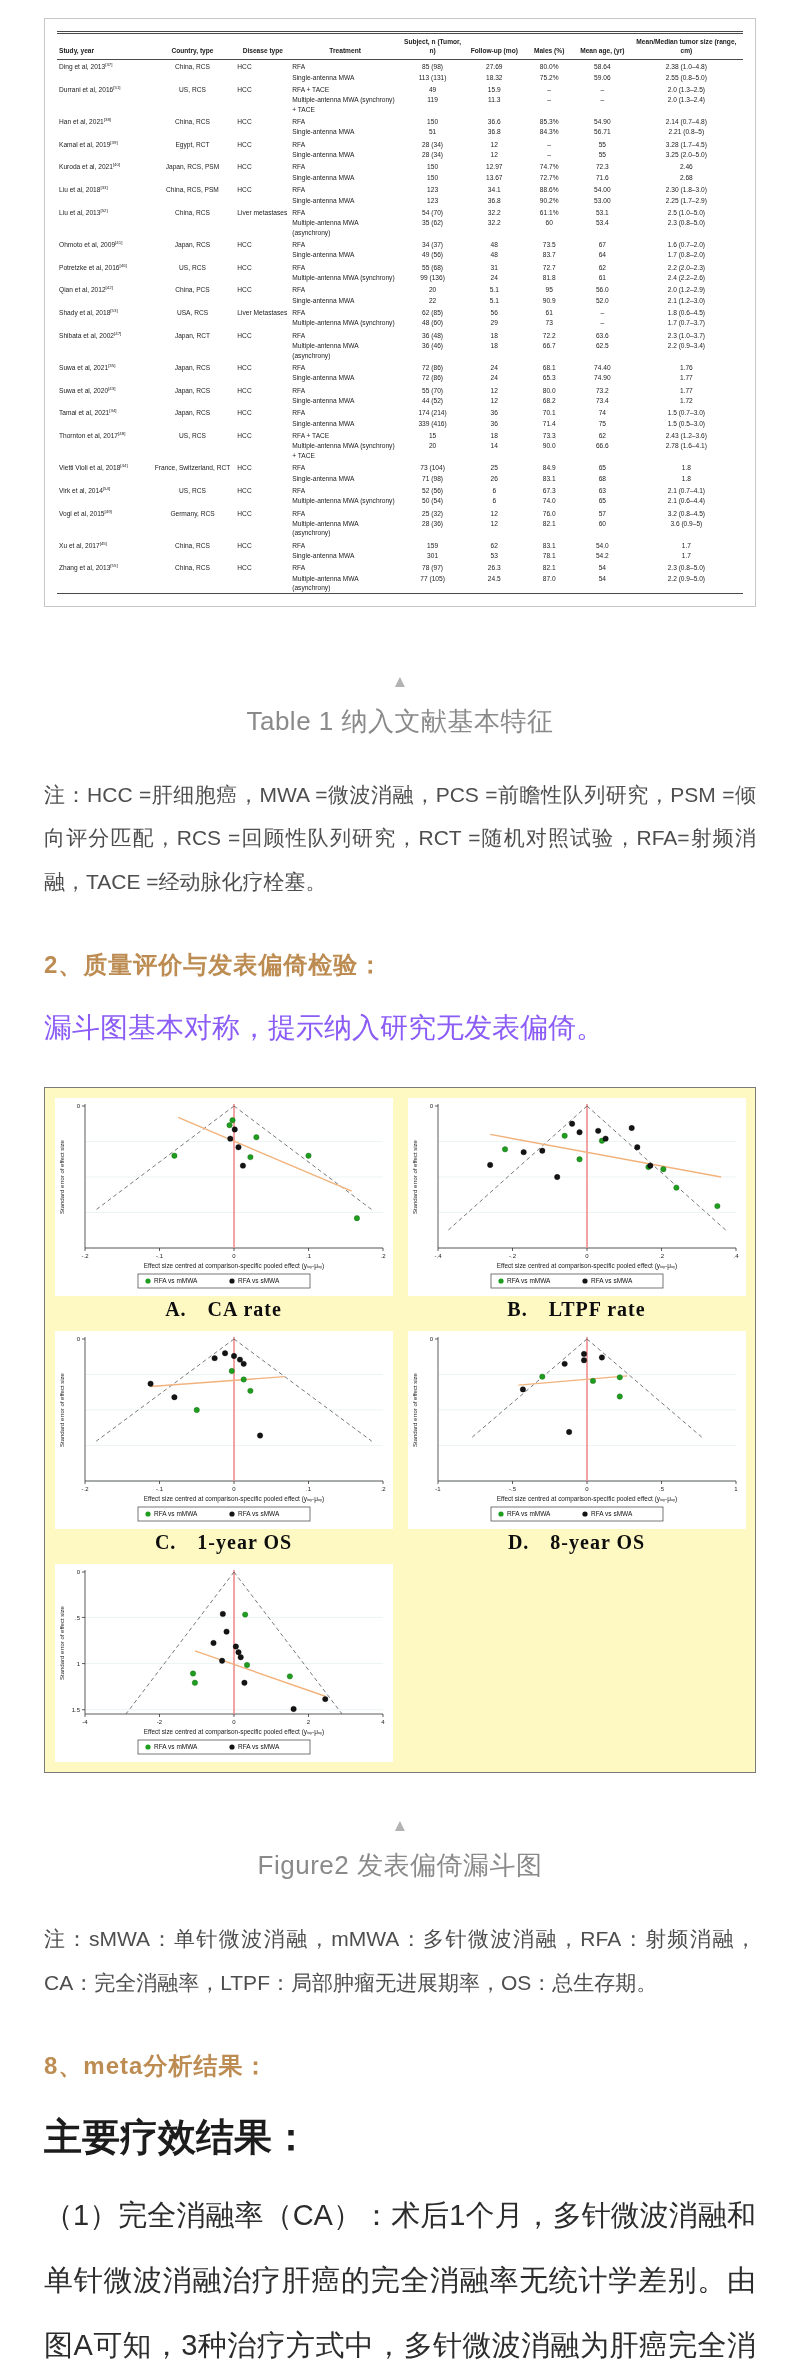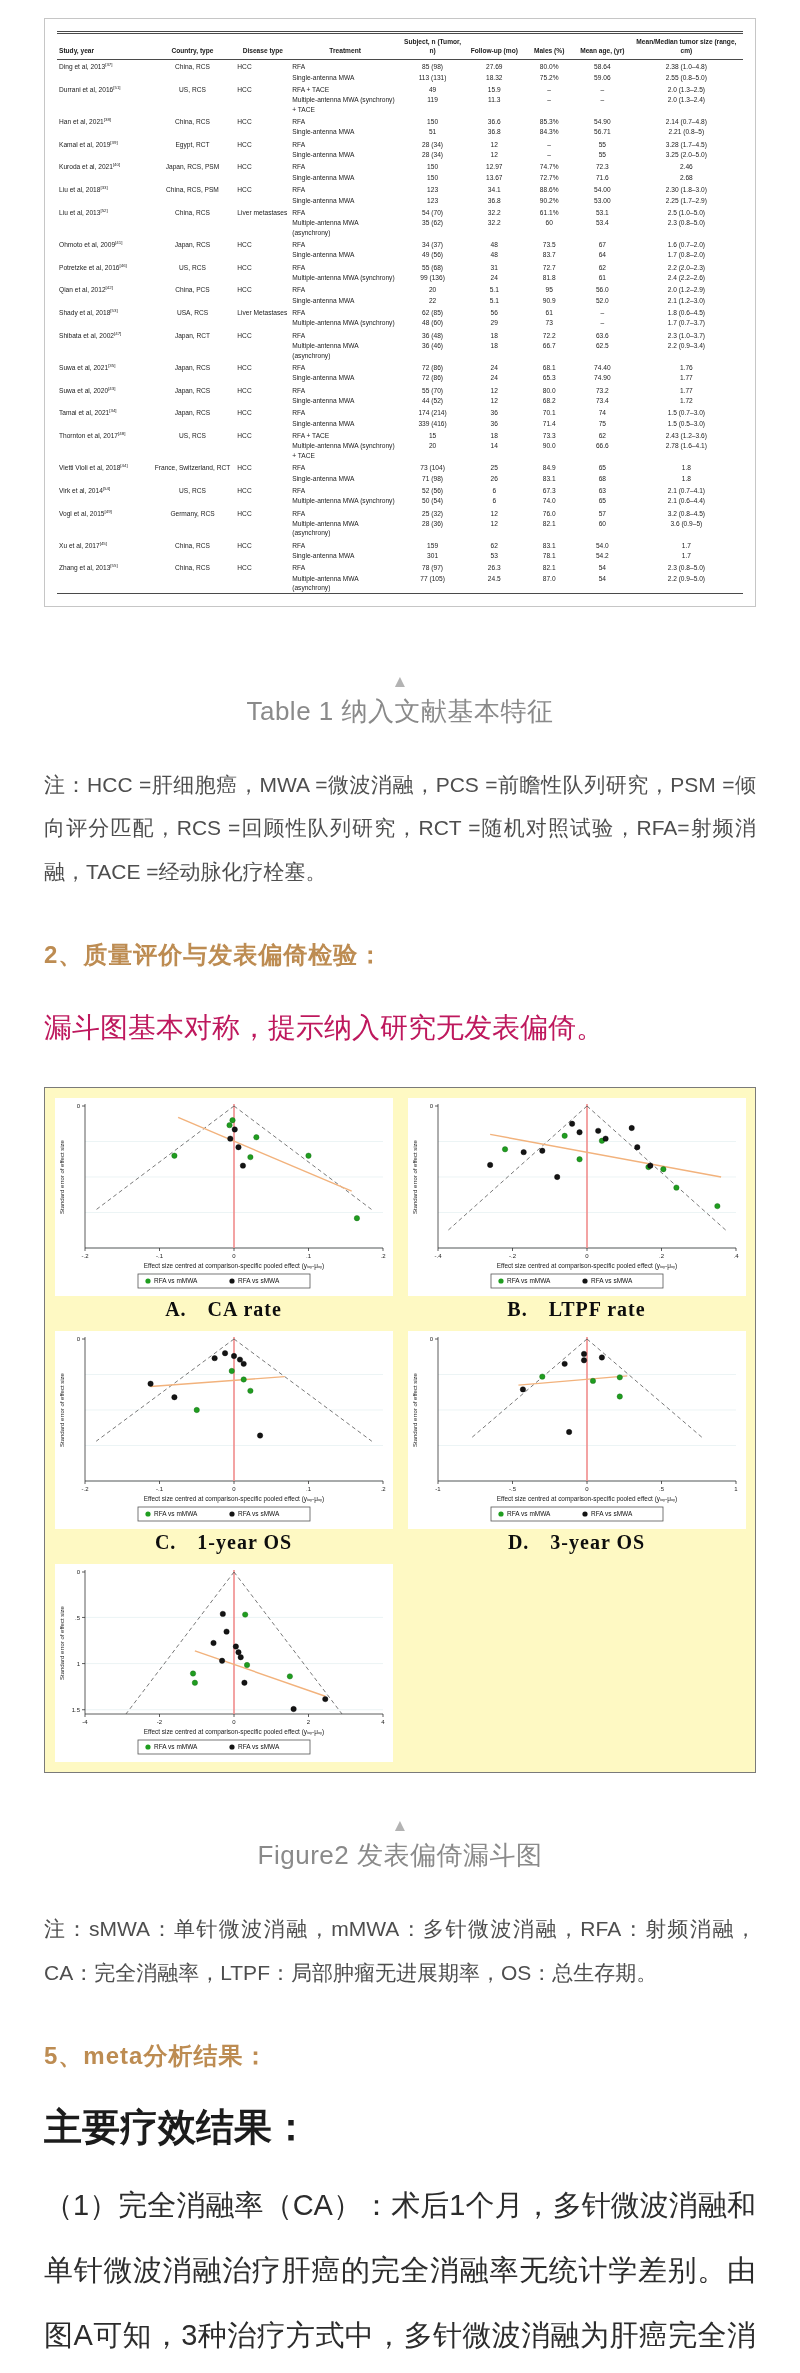--- a/index.html
+++ b/index.html
@@ -19,25 +19,25 @@
   td.c-center{text-align:center;}
   td.c-dis{text-align:left;padding-left:6px;}
   td.c-treat{text-align:left;}
   td.c-num{text-align:center;}
   tr.study-first td{padding-top:2.5px;}
   sup.ref{font-size:4.4px;}
 
   
   .tri{color:#b3b3b3;text-align:center;font-size:17px;margin-top:66px;line-height:1;}
   .tri2{margin-top:44px;}
-  .caption{color:#8a8a8a;text-align:center;font-size:26px;font-weight:400;margin-top:4px;letter-spacing:0.5px;}
+  .caption{color:#8a8a8a;text-align:center;font-size:26px;font-weight:400;margin-top:14px;letter-spacing:0.5px;}
 
   .note{color:#4e4e4e;font-size:21px;line-height:2.07;margin-top:34px;text-align:justify;}
   .gold-heading{color:#bd8c52;font-size:24px;font-weight:700;margin-top:46px;letter-spacing:1px;}
-  .plain-para{color:#be185d;font-size:28px;font-weight:500;margin-top:38px;}
+  .plain-para{color:#8b5cf6;font-size:28px;font-weight:500;margin-top:28px;}
   .bold-sub{color:#1c1c1c;font-size:38px;font-weight:700;margin-top:30px;}
   .body-para{color:#2c2c2c;font-size:29px;font-weight:500;line-height:2.24;margin-top:20px;text-align:justify;}
 
   
   .panel{display:flex;flex-direction:column;align-items:center;}
   .panel-title{font-family:"Liberation Serif",serif;font-size:20px;font-weight:700;color:#0d0d0d;margin:2px 0 6px 0;letter-spacing:1px;}
 </style>
 </head>
 <body>
 
@@ -671,21 +671,21 @@
               <circle cx="161.12" cy="101.01" r="2.7" fill="#141414" stroke="#000" stroke-width="0.4"></circle>
             </g>
             <text x="179" y="170" font-size="6.4" text-anchor="middle" fill="#1a1a1a" font-family="Liberation Sans, sans-serif">Effect size centred at comparison-specific pooled effect (yᵢₓᵧ-μₓᵧ)</text>
             <text x="9" y="79" font-size="6" text-anchor="middle" fill="#1a1a1a" font-family="Liberation Sans, sans-serif" transform="rotate(-90 9 79)">Standard error of effect size</text>
             <rect x="83" y="176" width="172" height="14" fill="#fff" stroke="#555" stroke-width="0.8"></rect>
             <circle cx="93" cy="183" r="2.6" fill="#1f9d1f"></circle>
             <text x="99" y="185.3" font-size="6.5" fill="#111" font-family="Liberation Sans, sans-serif">RFA vs mMWA</text>
             <circle cx="177" cy="183" r="2.6" fill="#141414"></circle>
             <text x="183" y="185.3" font-size="6.5" fill="#111" font-family="Liberation Sans, sans-serif">RFA vs sMWA</text>
           </svg>
-          <div class="panel-title">D. 3-year OS</div>
+          <div class="panel-title">D. 8-year OS</div>
         </div>
         <div class="panel">
           <svg width="338" height="198" viewBox="0 0 338 198">
             <rect x="0" y="0" width="338" height="198" fill="#ffffff"></rect>
             <line x1="30" y1="53.44" x2="328" y2="53.44" stroke="#e4eff1" stroke-width="0.7"></line>
             <line x1="30" y1="99.59" x2="328" y2="99.59" stroke="#e4eff1" stroke-width="0.7"></line>
             <line x1="30" y1="145.74" x2="328" y2="145.74" stroke="#e4eff1" stroke-width="0.7"></line>
             <line x1="30" y1="6" x2="30" y2="150" stroke="#333" stroke-width="0.8"></line>
             <line x1="30" y1="150" x2="328" y2="150" stroke="#333" stroke-width="0.8"></line>
             <line x1="27" y1="8" x2="30" y2="8" stroke="#333" stroke-width="0.8"></line>
@@ -738,18 +738,18 @@
             <text x="183" y="185.3" font-size="6.5" fill="#111" font-family="Liberation Sans, sans-serif">RFA vs sMWA</text>
           </svg>
         </div>
       </div>
 
     <div class="tri tri2">▲</div>
     <div class="caption">Figure2 发表偏倚漏斗图</div>
 
     <div class="note">注：sMWA：单针微波消融，mMWA：多针微波消融，RFA：射频消融，CA：完全消融率，LTPF：局部肿瘤无进展期率，OS：总生存期。</div>
 
-    <div class="gold-heading">5、meta分析结果：</div>
+    <div class="gold-heading">8、meta分析结果：</div>
     <div class="bold-sub">主要疗效结果：</div>
     <div class="body-para">（1）完全消融率（CA）：术后1个月，多针微波消融和单针微波消融治疗肝癌的完全消融率无统计学差别。由图A可知，3种治疗方式中，多针微波消融为肝癌完全消融的最佳治疗组（排序概率mMWA=93.565%）（详见Table2 A和Figure 3 A）。</div>
 
   </div>
 </div>
 
 </body></html>

